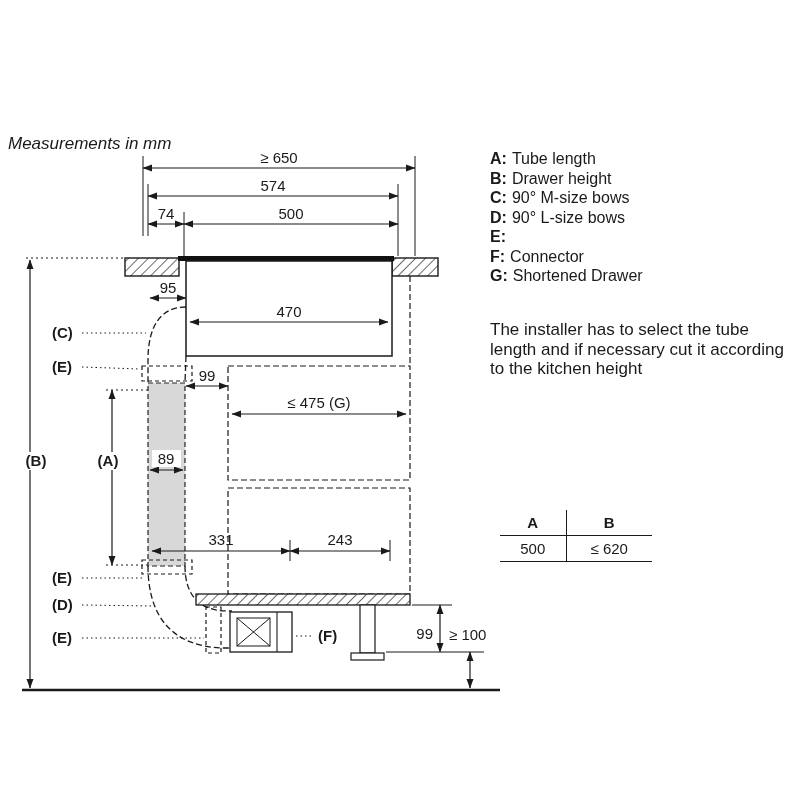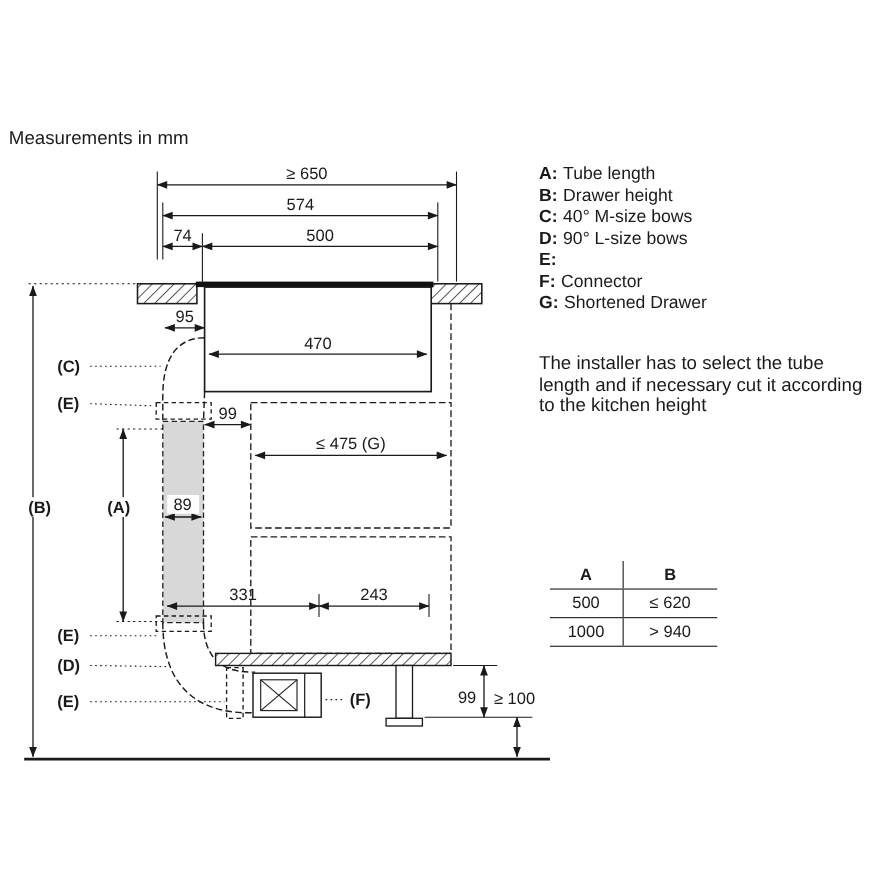--- a/index.html
+++ b/index.html
@@ -1,18 +1,18 @@
 <!DOCTYPE html>
 <html><head>
 <meta charset="utf-8">
 <style>
   * { margin:0; padding:0; box-sizing:border-box; }
   html,body { width:800px; height:800px; background:#ffffff; font-family:"Liberation Sans", sans-serif; color:#1a1a1a; }
   .page { position:relative; width:800px; height:800px; overflow:hidden; }
-  .title { position:absolute; left:8px; top:116px; font-size:17px; }
+  .title { position:absolute; left:8px; top:134px; font-size:17px;font-style:italic; }
   svg.diagram { position:absolute; left:0; top:0; }
   .legend { position:absolute; left:490px; top:149px; font-size:16px; line-height:19.5px; }
   .legend-row { display:flex; }
   .legend-row .lk { font-weight:bold; margin-right:5px; white-space:pre; }
   .note { position:absolute; left:490px; top:320px; width:300px; font-size:17px; line-height:19.5px; }
   table.ab { position:absolute; left:500px; top:510px; border-collapse:collapse; font-size:15px; }
   table.ab th, table.ab td { text-align:center; padding:4px 10px; border-bottom:1.2px solid #1a1a1a; }
   table.ab th { font-weight:bold; }
   table.ab th:first-child, table.ab td:first-child { width:66px; }
   table.ab th:last-child, table.ab td:last-child { width:86px; border-left:1.2px solid #1a1a1a; }
@@ -181,21 +181,21 @@
     <div class="legend-row">
       <span class="lk">A:</span>
       <span>Tube length</span>
     </div>
     <div class="legend-row">
       <span class="lk">B:</span>
       <span>Drawer height</span>
     </div>
     <div class="legend-row">
       <span class="lk">C:</span>
-      <span>40° M-size bows</span>
+      <span>90° M-size bows</span>
     </div>
     <div class="legend-row">
       <span class="lk">D:</span>
       <span>90° L-size bows</span>
     </div>
     <div class="legend-row">
       <span class="lk">E:</span>
     </div>
     <div class="legend-row">
       <span class="lk">F:</span>
@@ -214,20 +214,16 @@
       <tr>
         <th>A</th>
         <th>B</th>
       </tr>
     </thead>
     <tbody>
       <tr>
         <td>500</td>
         <td>≤ 620</td>
       </tr>
-      <tr>
-        <td>1000</td>
-        <td>&gt; 940</td>
-      </tr>
     </tbody>
   </table>
 
 </div>
 
 </body></html>

